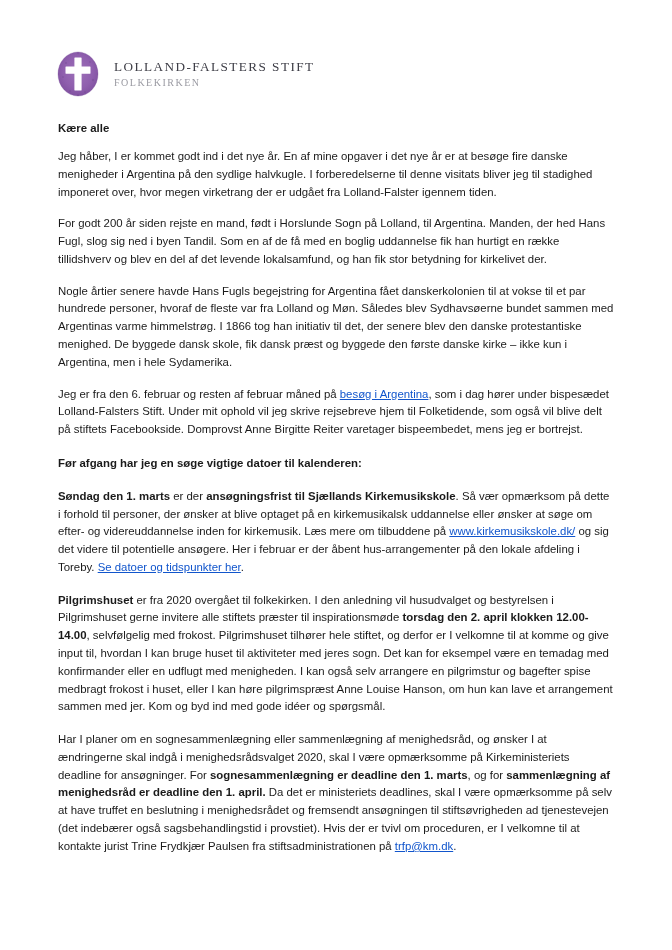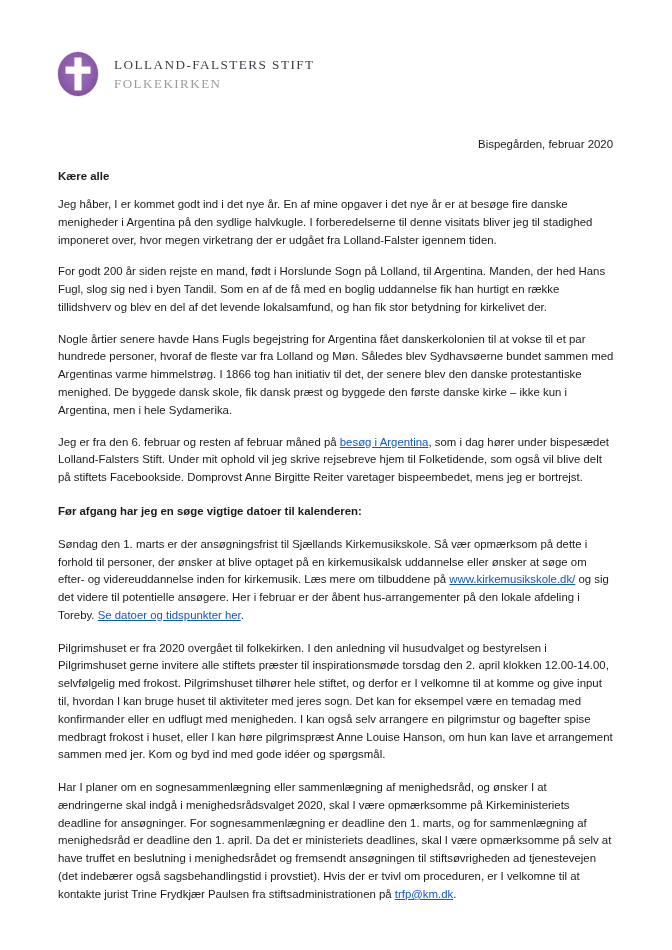--- a/index.html
+++ b/index.html
@@ -44,21 +44,21 @@
   }
   .logo-title {
     font-family: "Liberation Serif", serif;
     font-size: 13.2px;
     letter-spacing: 1.45px;
     color: #3d3d46;
     white-space: nowrap;
   }
   .logo-sub {
     font-family: "Liberation Serif", serif;
-    font-size: 13px;
+    font-size: 10px;
     letter-spacing: 1.5px;
     color: #9a9aa2;
     margin-top: 5px;
     white-space: nowrap;
   }
 
   
   .doc-body {
     padding: 0 57px 0 57px;
   }
@@ -81,21 +81,21 @@
     text-align: left;
     color: #1a1a1a;
   }
   p.para.tight { margin-top: 15px; }
   .heading {
     font-size: 11.4px;
     font-weight: bold;
     margin: 16px 0 0 0;
     line-height: 1.56;
   }
-  b, .b { font-weight: normal; }
+  b, .b { font-weight: bold; }
   a.link {
     color: #1155cc;
   }
 
   
   .footer {
     position: absolute;
     left: 0;
     right: 0;
     bottom: 34px;
@@ -147,21 +147,20 @@
       </svg>
     </div>
     <div class="logo-text">
       <div class="logo-title">LOLLAND-FALSTERS STIFT</div>
       <div class="logo-sub">FOLKEKIRKEN</div>
     </div>
   </div>
 
   <div class="doc-body">
 
-    <div class="dateline">Bispegården, februar 2020</div>
 
     <div class="salutation">Kære alle</div>
 
     <p class="para">Jeg håber, I er kommet godt ind i det nye år. En af mine opgaver i det nye år er at besøge fire danske menigheder i Argentina på den sydlige halvkugle. I forberedelserne til denne visitats bliver jeg til stadighed imponeret over, hvor megen virketrang der er udgået fra Lolland-Falster igennem tiden.</p>
 
     <p class="para">For godt 200 år siden rejste en mand, født i Horslunde Sogn på Lolland, til Argentina. Manden, der hed Hans Fugl, slog sig ned i byen Tandil. Som en af de få med en boglig uddannelse fik han hurtigt en række tillidshverv og blev en del af det levende lokalsamfund, og han fik stor betydning for kirkelivet der.</p>
 
     <p class="para">Nogle årtier senere havde Hans Fugls begejstring for Argentina fået danskerkolonien til at vokse til et par hundrede personer, hvoraf de fleste var fra Lolland og Møn. Således blev Sydhavsøerne bundet sammen med Argentinas varme himmelstrøg. I 1866 tog han initiativ til det, der senere blev den danske protestantiske menighed. De byggede dansk skole, fik dansk præst og byggede den første danske kirke – ikke kun i Argentina, men i hele Sydamerika.</p>
 
     <p class="para"><span>Jeg er fra den 6. februar og resten af februar måned på </span><a class="link" href="#">besøg i Argentina</a><span>, som i dag hører under bispesædet Lolland-Falsters Stift. Under mit ophold vil jeg skrive rejsebreve hjem til Folketidende, som også vil blive delt på stiftets Facebookside. Domprovst Anne Birgitte Reiter varetager bispeembedet, mens jeg er bortrejst.</span></p>

